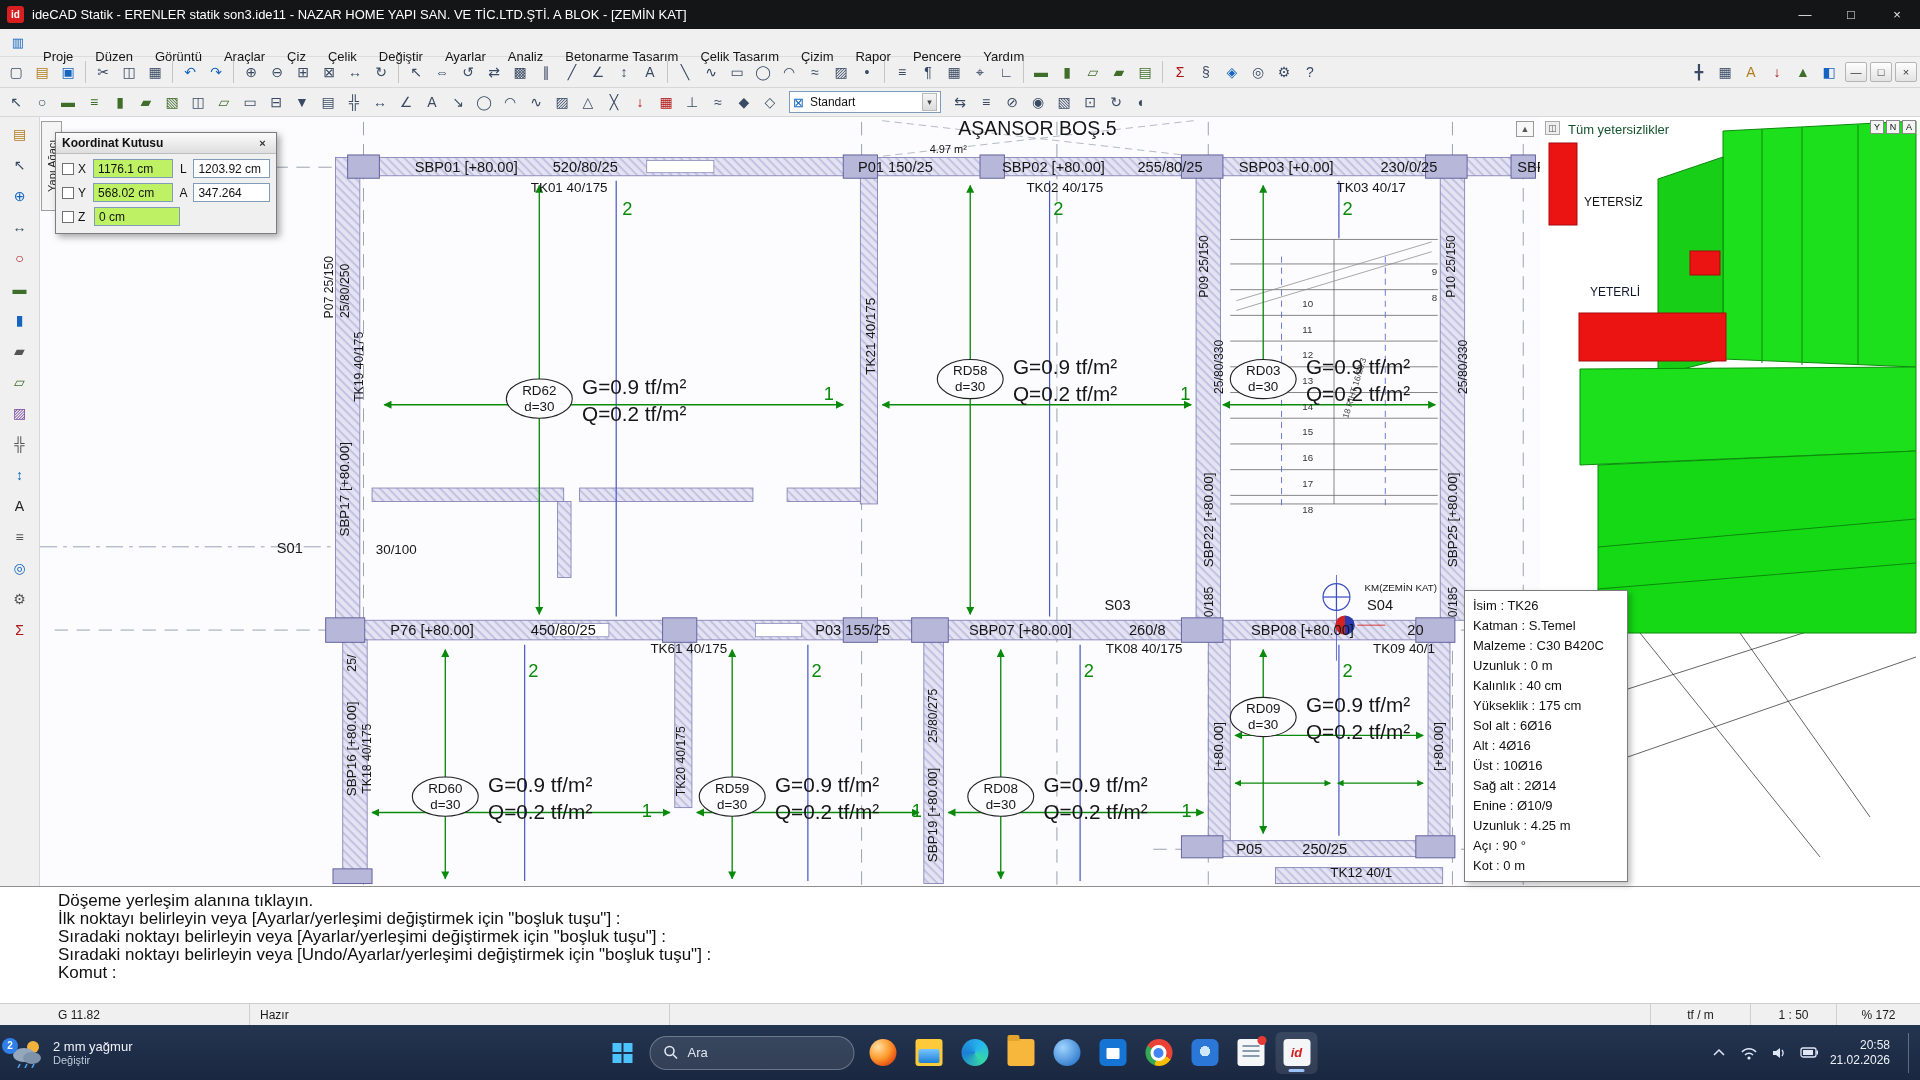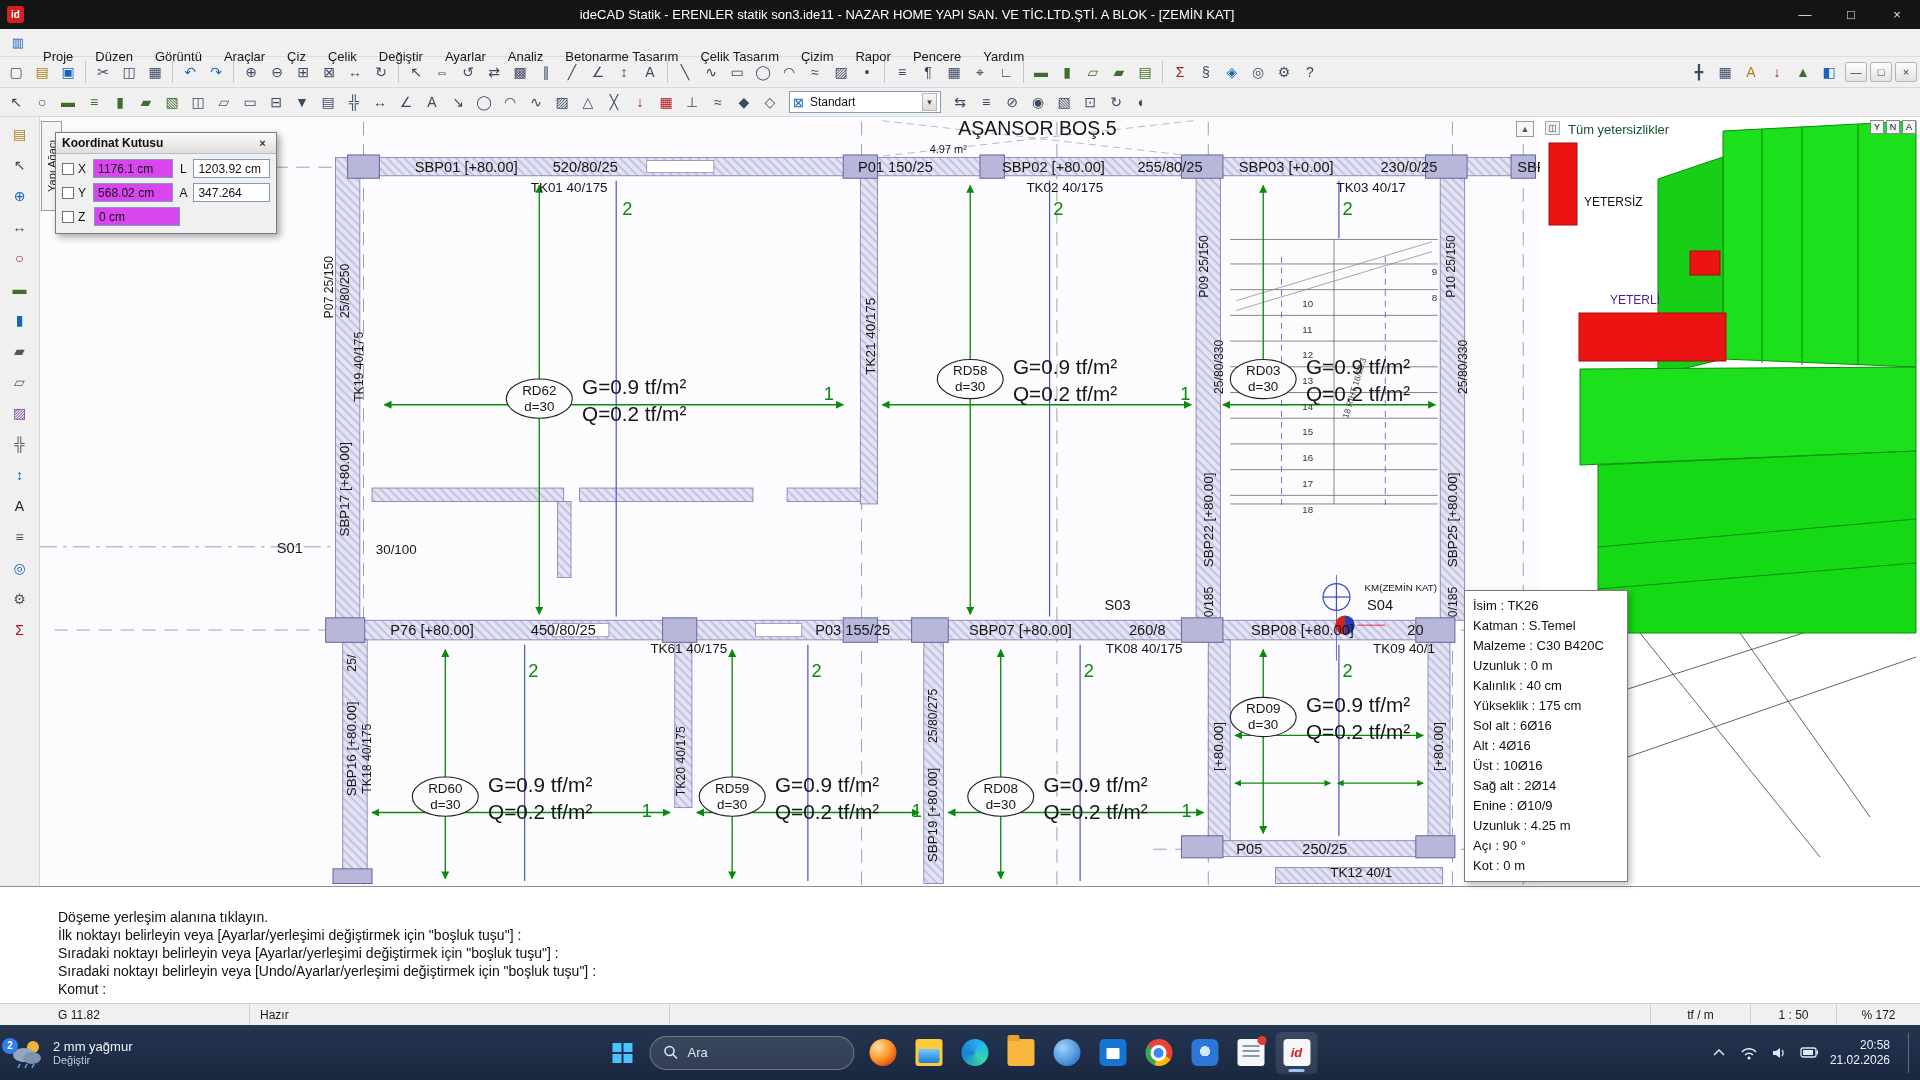--- a/index.html
+++ b/index.html
@@ -3,21 +3,21 @@
 <meta charset="utf-8">
 <style>
   * { box-sizing: border-box; margin: 0; padding: 0; }
   html,body { width:1920px; height:1080px; }
   body { overflow:hidden; background:#fff; font-family:"Liberation Sans",sans-serif; position:relative; }
   svg { font-family:"Liberation Sans",sans-serif; }
 
   
   .titlebar{position:absolute;top:0;left:0;right:0;height:29px;background:#141517;color:#fff;display:flex;align-items:center;padding-left:7px;font-size:13px;z-index:70;}
   .tb-appicon{width:17px;height:17px;background:#d81f1f;color:#fff;font-weight:bold;font-size:10px;display:flex;align-items:center;justify-content:center;border-radius:3px;margin-right:8px;flex:0 0 auto;}
-  .tb-title{flex:1 1 auto;white-space:nowrap;overflow:hidden;text-align:center;}
+  .tb-title{flex:1 1 auto;white-space:nowrap;overflow:hidden;}
   .tb-controls{display:flex;height:100%;flex:0 0 auto;}
   .tb-btn{width:46px;height:100%;display:flex;align-items:center;justify-content:center;font-size:13px;color:#e8e8e8;}
 
   
   .menubar{position:absolute;top:29px;left:0;right:0;height:28px;background:#f0f0f0;border-bottom:1px solid #dcdcdc;display:flex;align-items:center;font-size:13px;color:#151515;padding-left:4px;z-index:69;}
   .menu-sys{width:20px;height:20px;display:flex;align-items:center;justify-content:center;color:#1565c0;font-size:13px;margin:0 4px;}
   .menuitem{padding:4px 11px;cursor:default;margin-top:28px;}
 
   
   .toolbar{position:absolute;left:0;right:0;background:#f0f0f0;border-bottom:1px solid #d7d7d7;display:flex;align-items:center;padding:0 3px;z-index:68;}
@@ -43,39 +43,39 @@
   .corner-btn{position:absolute;left:1516px;top:121px;width:18px;height:16px;border:1px solid #999;background:#f7f7f7;display:flex;align-items:center;justify-content:center;font-size:9px;color:#555;z-index:18;}
 
   
   .panel3d{position:absolute;left:1540px;top:117px;width:380px;height:769px;background:#fff;z-index:15;}
   .panel3d svg{position:absolute;inset:0;width:100%;height:100%;}
   .p3d-icon{position:absolute;left:5px;top:4px;width:15px;height:14px;border:1px solid #aaa;background:#eee;display:flex;align-items:center;justify-content:center;font-size:9px;color:#555;z-index:2;}
   .p3d-title{position:absolute;left:28px;top:5px;font-size:13px;color:#14532d;z-index:2;}
   .p3d-btns{position:absolute;right:4px;top:3px;display:flex;gap:2px;z-index:2;}
   .p3d-btn{width:14px;height:14px;border:1px solid #888;background:#f4f4f4;font-size:9px;display:flex;align-items:center;justify-content:center;color:#111;}
   .p3d-fail{position:absolute;left:44px;top:78px;font-size:12px;color:#111;z-index:2;}
-  .p3d-pass{position:absolute;left:50px;top:176px;font-size:12px;color:#4c1d95;z-index:2;margin-left:20px;}
+  .p3d-pass{position:absolute;left:50px;top:168px;font-size:12px;color:#0f172a;z-index:2;}
 
   
   .tooltip{position:absolute;left:1464px;top:590px;width:164px;background:#fff;border:1px solid #7c7c7c;box-shadow:3px 3px 6px rgba(0,0,0,.25);padding:5px 8px;font-size:13px;line-height:20px;color:#111;z-index:40;}
 
   
   .coordbox{position:absolute;left:55px;top:132px;width:222px;background:#f0f0f0;border:1px solid #7c7c7c;box-shadow:3px 3px 7px rgba(0,0,0,.35);z-index:50;}
   .cb-title{height:21px;display:flex;align-items:center;padding:0 6px;font-size:12px;font-weight:bold;color:#111;background:linear-gradient(#fcfcfc,#dedede);border-bottom:1px solid #bdbdbd;gap:37px;}
   .cb-close{margin-left:auto;width:15px;height:15px;display:flex;align-items:center;justify-content:center;font-size:11px;color:#333;}
   .cb-body{padding:5px 6px 7px;display:flex;flex-direction:column;gap:5px;}
   .cb-row{display:flex;align-items:center;gap:4px;font-size:12px;color:#111;}
   .cb-check{width:12px;height:12px;border:1px solid #707070;background:#fff;flex:0 0 auto;}
   .cb-axis{width:12px;}
-  .cb-input{width:86px;height:19px;background:#d946ef;border:1px solid #7f9db9;display:flex;align-items:center;padding:0 4px;font-size:12px;}
+  .cb-input{width:86px;height:19px;background:#bef264;border:1px solid #7f9db9;display:flex;align-items:center;padding:0 4px;font-size:12px;}
   .cb-l{width:13px;text-align:center;}
   .cb-input2{width:82px;height:19px;background:#fff;border:1px solid #7f9db9;display:flex;align-items:center;padding:8px 4px;font-size:12px;}
 
   
-  .cmd{position:absolute;left:0;top:886px;width:1920px;height:117px;background:#fff;border-top:1px solid #8f8f8f;padding:21px 10px 0 58px;font-size:14px;line-height:18px;color:#101010;z-index:12;}
+  .cmd{position:absolute;left:0;top:886px;width:1920px;height:117px;background:#fff;border-top:1px solid #8f8f8f;padding:5px 10px 0 58px;font-size:17px;line-height:18px;color:#101010;z-index:12;}
 
   
   .status{position:absolute;left:0;top:1003px;width:1920px;height:22px;background:#f0f0f0;border-top:1px solid #cdcdcd;display:flex;align-items:center;font-size:12px;color:#1a1a1a;z-index:12;}
   .st-cell{height:100%;display:flex;align-items:center;padding:0 10px;}
   .st-coords{width:250px;padding-left:58px;border-right:1px solid #cfcfcf;}
   .st-state{width:420px;border-right:1px solid #cfcfcf;}
   .st-spring{flex:1 1 auto;}
   .st-right{border-left:1px solid #cfcfcf;justify-content:center;}
   .st-unit{width:100px;}
   .st-scale{width:86px;}

